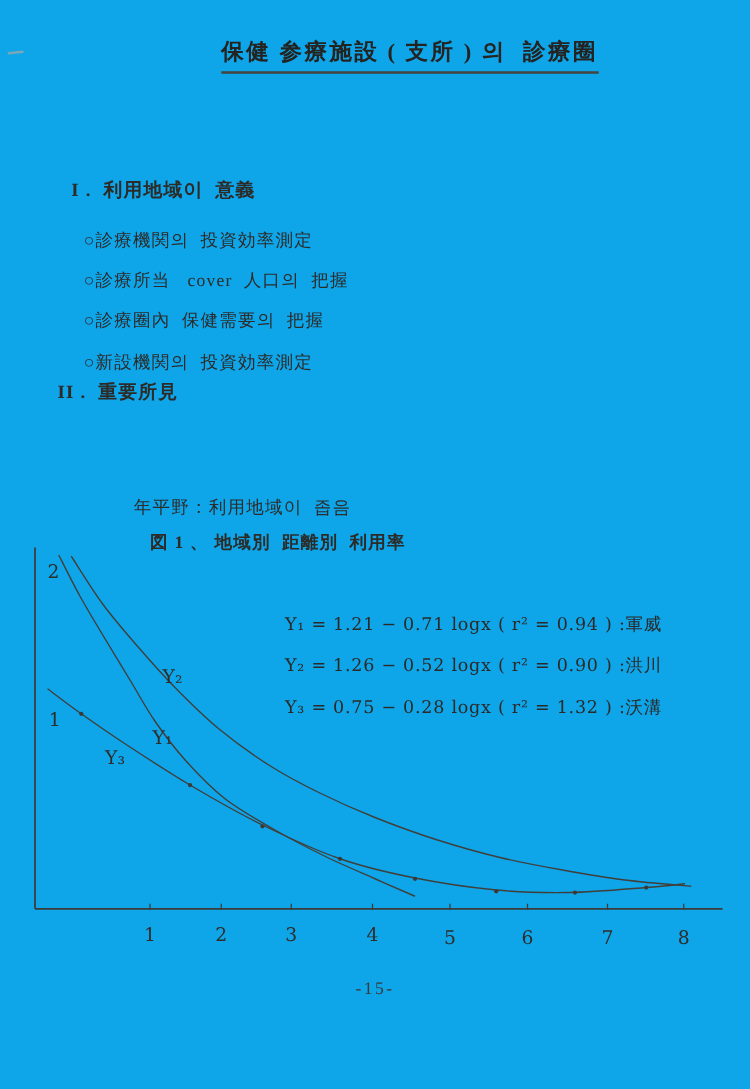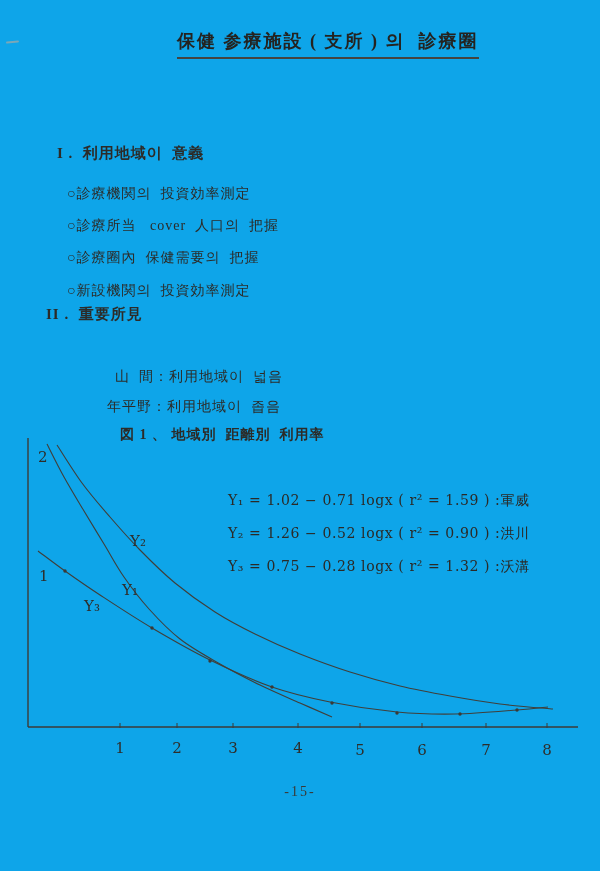--- a/index.html
+++ b/index.html
@@ -51,27 +51,26 @@
 
   <div class="t h" style="left:57px;top:144px">I .  利用地域이  意義</div>
 
   <div class="t b" style="left:67px;top:186px">○診療機関의  投資効率測定</div>
   <div class="t b" style="left:67px;top:218px">○診療所当   cover  人口의  把握</div>
   <div class="t b" style="left:67px;top:283px">○新設機関의  投資効率測定</div>
   <div class="t b" style="left:67px;top:250px">○診療圈內  保健需要의  把握</div>
 
   <div class="t h" style="left:46px;top:305px">II .  重要所見</div>
 
-  <div class="t b" style="left:115px;top:369px">山  間：利用地域이  넓음</div>
   <div class="t b" style="left:107px;top:399px">年平野：利用地域이  좁음</div>
 
   <div class="t fig-caption">図 1 、 地域別  距離別  利用率</div>
 
   <div class="equations">
-    <div>Y₁ = 1.02 − 0.71 logx ( r² = 1.59 ) :軍威</div>
+    <div>Y₁ = 1.21 − 0.71 logx ( r² = 0.94 ) :軍威</div>
     <div>Y₂ = 1.26 − 0.52 logx ( r² = 0.90 ) :洪川</div>
     <div>Y₃ = 0.75 − 0.28 logx ( r² = 1.32 ) :沃溝</div>
   </div>
 
   <svg width="600" height="341" viewBox="0 430 600 341">
 
     <path class="axis" d="M28,438 L28,727"></path>
     <path class="axis" d="M28,727 L578,727"></path>
     <g id="ticks">
         <line x1="120" y1="723" x2="120" y2="728" class="tick"></line>

